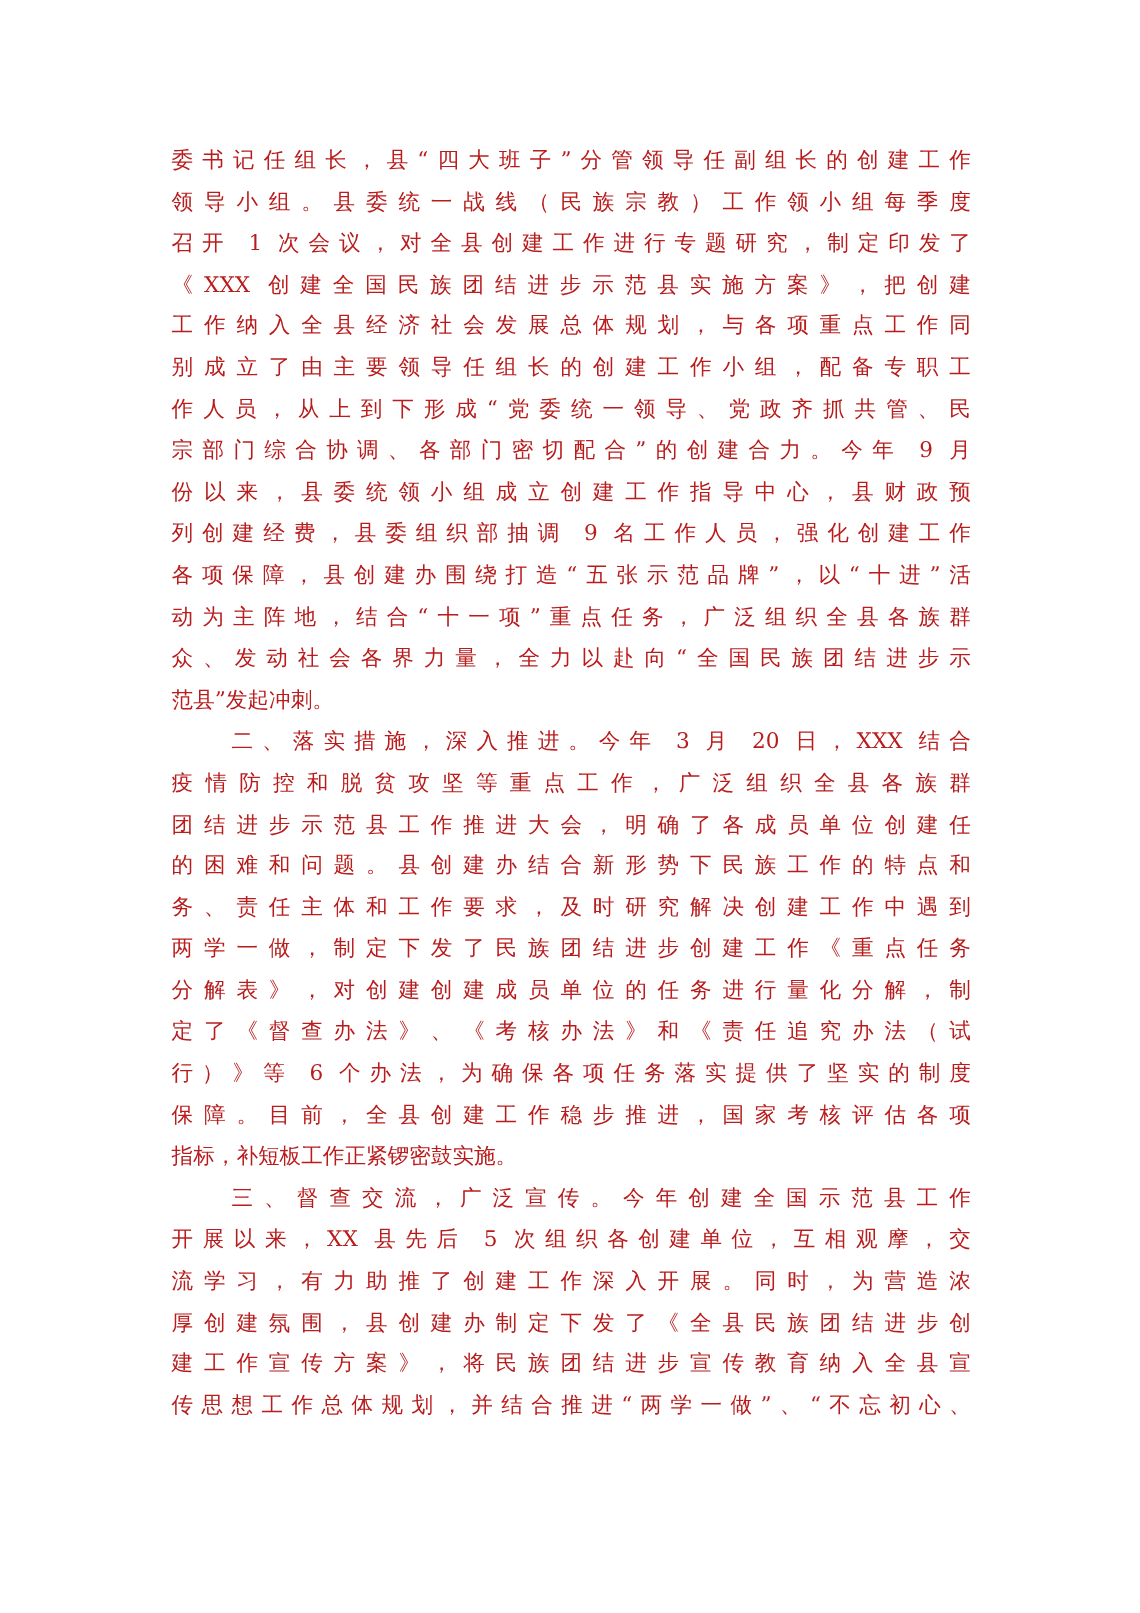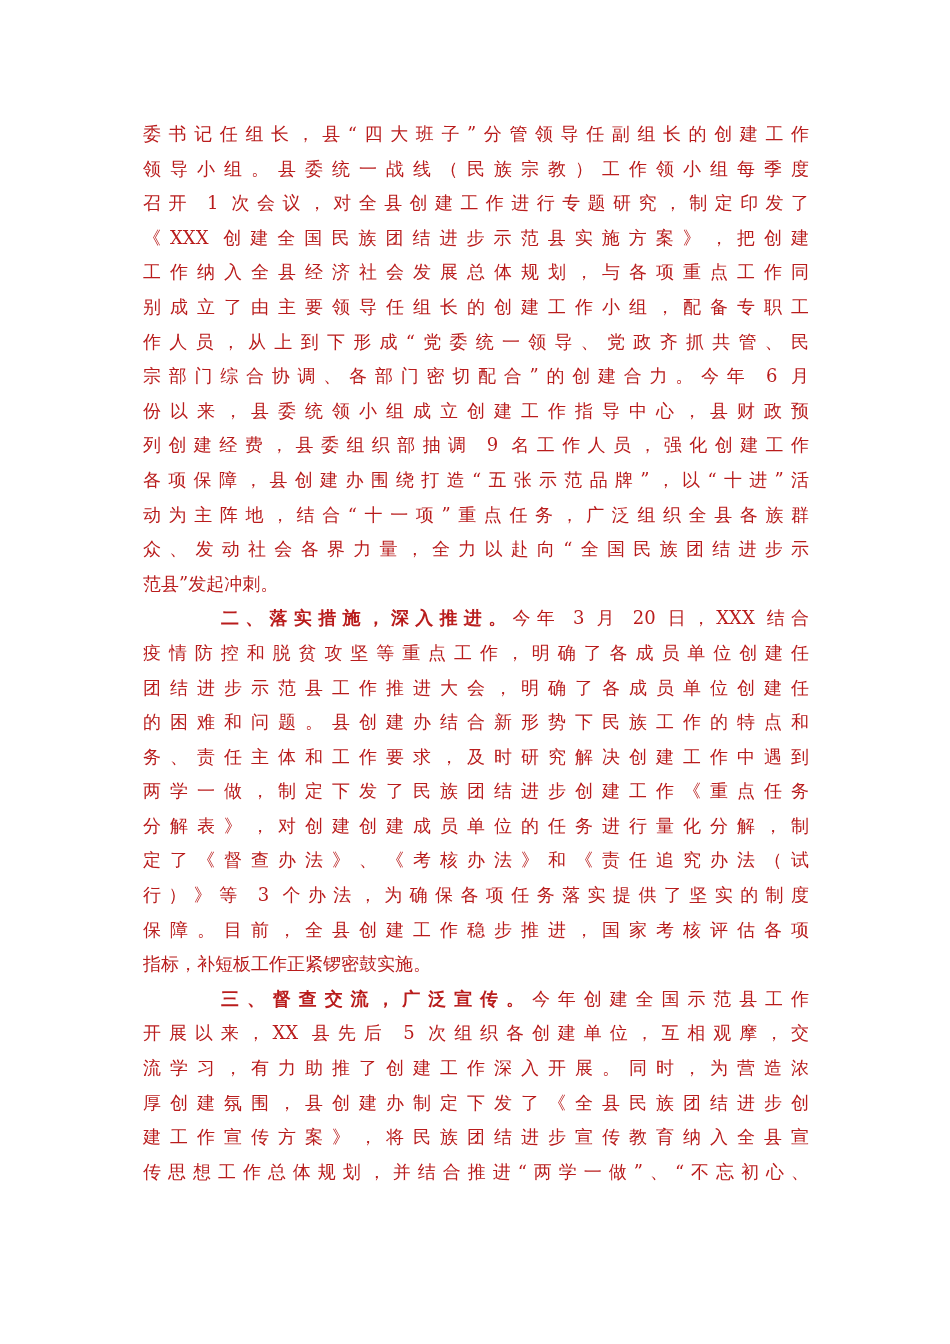--- a/index.html
+++ b/index.html
@@ -17,54 +17,54 @@
     display: block;
     height: 34.6px;
     line-height: 34.6px;
     white-space: nowrap;
     text-align: justify;
     text-align-last: justify;
     overflow: visible;
   }
   .line.last { text-align-last: left; }
   .line.indent { padding-left: 50px; }
-  .heading { font-weight: bold; margin-left: 28px; }
+  .heading { font-weight: normal; }
 </style>
 </head>
 <body>
 
 <div class="page">
 
   <div>
     <span class="line">委书记任组长，县“四大班子”分管领导任副组长的创建工作</span>
     <span class="line">领导小组。县委统一战线（民族宗教）工作领小组每季度</span>
     <span class="line">召开 1 次会议，对全县创建工作进行专题研究，制定印发了</span>
     <span class="line">《XXX 创建全国民族团结进步示范县实施方案》，把创建</span>
     <span class="line">工作纳入全县经济社会发展总体规划，与各项重点工作同</span>
     <span class="line">别成立了由主要领导任组长的创建工作小组，配备专职工</span>
     <span class="line">作人员，从上到下形成“党委统一领导、党政齐抓共管、民</span>
-    <span class="line">宗部门综合协调、各部门密切配合”的创建合力。今年 6 月</span>
+    <span class="line">宗部门综合协调、各部门密切配合”的创建合力。今年 9 月</span>
     <span class="line">份以来，县委统领小组成立创建工作指导中心，县财政预</span>
     <span class="line">列创建经费，县委组织部抽调 9 名工作人员，强化创建工作</span>
     <span class="line">各项保障，县创建办围绕打造“五张示范品牌”，以“十进”活</span>
     <span class="line">动为主阵地，结合“十一项”重点任务，广泛组织全县各族群</span>
     <span class="line">众、发动社会各界力量，全力以赴向“全国民族团结进步示</span>
     <span class="line last">范县”发起冲刺。</span>
   </div>
 
   <div>
     <span class="line indent"><span class="heading">二、落实措施，深入推进。</span><span>今年 3 月 20 日，XXX 结合</span></span>
-    <span class="line">疫情防控和脱贫攻坚等重点工作，明确了各成员单位创建任</span>
+    <span class="line">疫情防控和脱贫攻坚等重点工作，广泛组织全县各族群</span>
     <span class="line">团结进步示范县工作推进大会，明确了各成员单位创建任</span>
     <span class="line">的困难和问题。县创建办结合新形势下民族工作的特点和</span>
     <span class="line">务、责任主体和工作要求，及时研究解决创建工作中遇到</span>
     <span class="line">两学一做，制定下发了民族团结进步创建工作《重点任务</span>
     <span class="line">分解表》，对创建创建成员单位的任务进行量化分解，制</span>
     <span class="line">定了《督查办法》、《考核办法》和《责任追究办法（试</span>
-    <span class="line">行）》等 3 个办法，为确保各项任务落实提供了坚实的制度</span>
+    <span class="line">行）》等 6 个办法，为确保各项任务落实提供了坚实的制度</span>
     <span class="line">保障。目前，全县创建工作稳步推进，国家考核评估各项</span>
     <span class="line last">指标，补短板工作正紧锣密鼓实施。</span>
   </div>
 
   <div>
     <span class="line indent"><span class="heading">三、督查交流，广泛宣传。</span><span>今年创建全国示范县工作</span></span>
     <span class="line">开展以来，XX 县先后 5 次组织各创建单位，互相观摩，交</span>
     <span class="line">流学习，有力助推了创建工作深入开展。同时，为营造浓</span>
     <span class="line">厚创建氛围，县创建办制定下发了《全县民族团结进步创</span>
     <span class="line">建工作宣传方案》，将民族团结进步宣传教育纳入全县宣</span>

